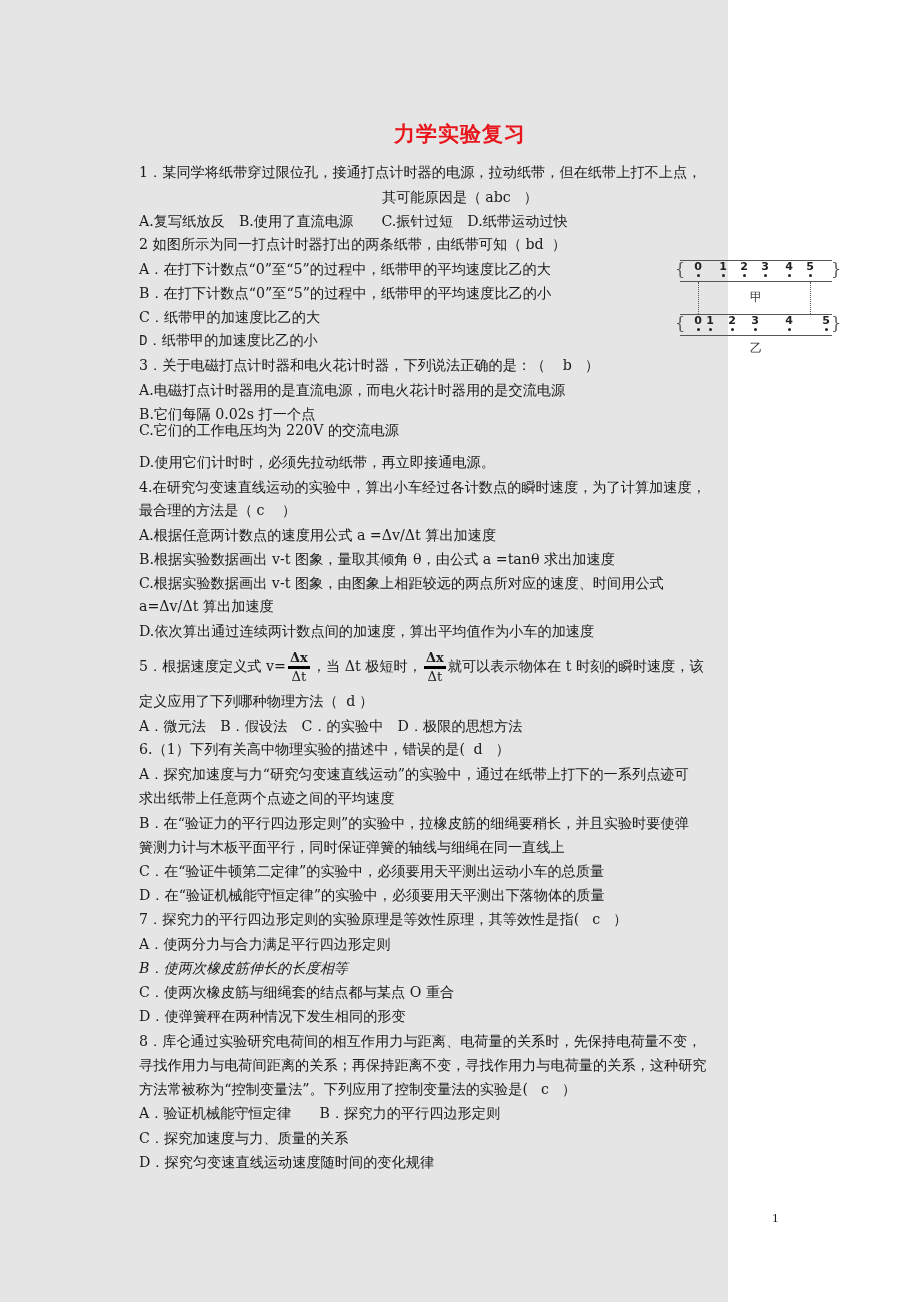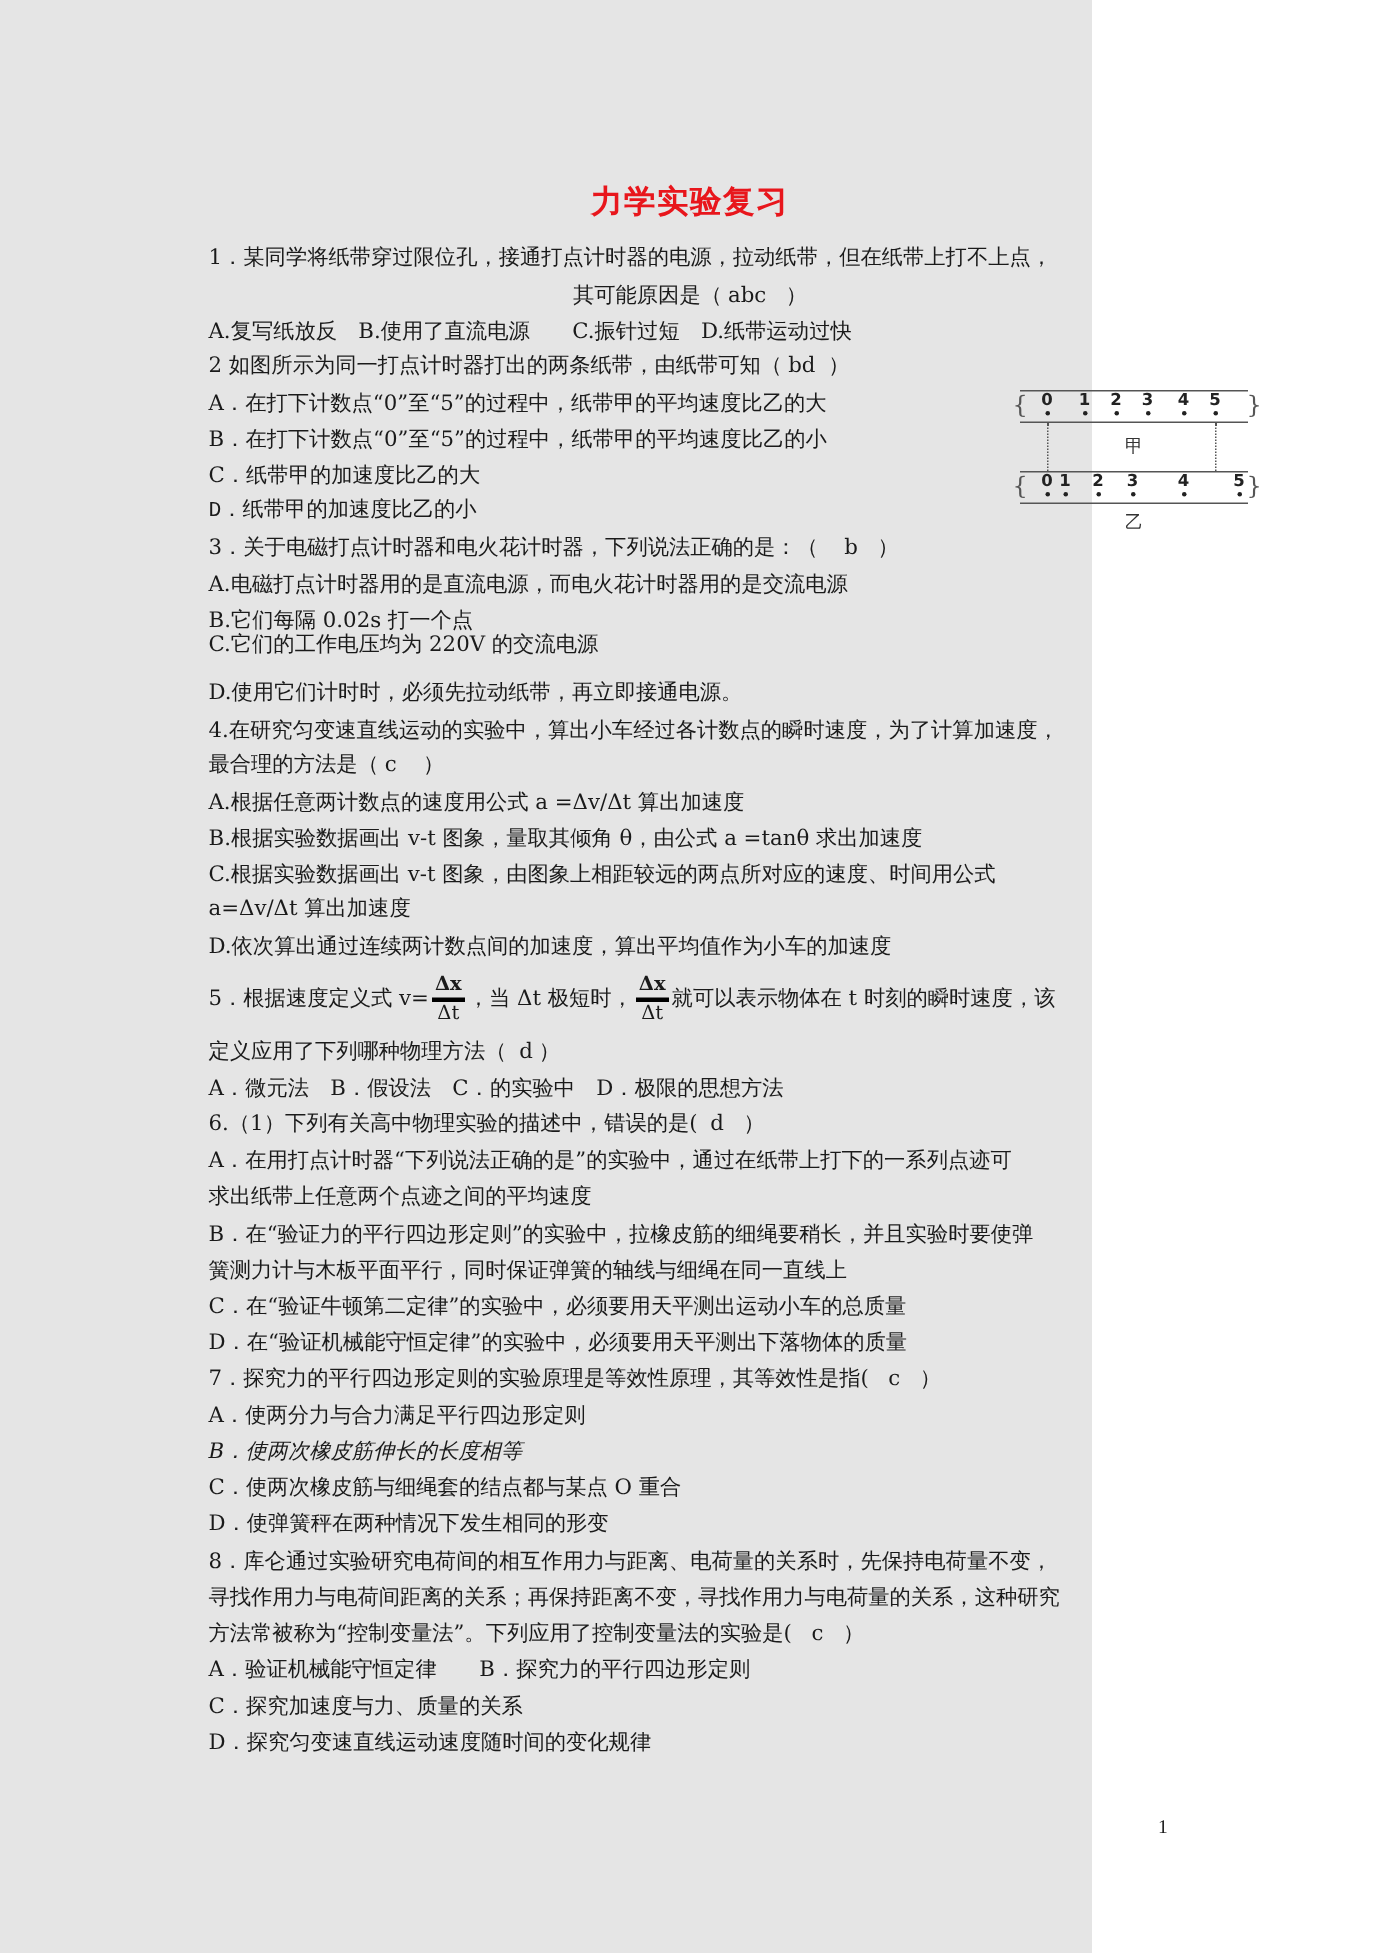--- a/index.html
+++ b/index.html
@@ -81,21 +81,21 @@
   <div class="line" style="top:549px;">B.根据实验数据画出 v-t 图象，量取其倾角 θ，由公式 a =tanθ 求出加速度</div>
   <div class="line" style="top:573px;">C.根据实验数据画出 v-t 图象，由图象上相距较远的两点所对应的速度、时间用公式</div>
   <div class="line" style="top:596px;">a=Δv/Δt 算出加速度</div>
   <div class="line" style="top:621px;">D.依次算出通过连续两计数点间的加速度，算出平均值作为小车的加速度</div>
 
   <div class="line" style="top:648px; line-height:36px;"><span>5．根据速度定义式 v=</span><span class="frac"><span class="num">Δx</span><span class="den">Δt</span></span><span>，当 Δt 极短时，</span><span class="frac"><span class="num">Δx</span><span class="den">Δt</span></span><span>就可以表示物体在 t 时刻的瞬时速度，该</span></div>
   <div class="line" style="top:691px;"><span>定义应用了下列哪种物理方法（</span>&nbsp;<span class="ans">d</span><span>）</span></div>
   <div class="line" style="top:716px;">A．微元法　B．假设法　C．的实验中　D．极限的思想方法</div>
 
   <div class="line" style="top:739px;"><span>6.（1）下列有关高中物理实验的描述中，错误的是(</span>&nbsp;<span class="ans">d</span>&nbsp;&nbsp;<span>）</span></div>
-  <div class="line" style="top:764px;">A．在用打点计时器“下列说法正确的是”的实验中，通过在纸带上打下的一系列点迹可</div>
+  <div class="line" style="top:764px;">A．探究加速度与力“研究匀变速直线运动”的实验中，通过在纸带上打下的一系列点迹可</div>
   <div class="line" style="top:788px;">求出纸带上任意两个点迹之间的平均速度</div>
   <div class="line" style="top:813px;">B．在“验证力的平行四边形定则”的实验中，拉橡皮筋的细绳要稍长，并且实验时要使弹</div>
   <div class="line" style="top:837px;">簧测力计与木板平面平行，同时保证弹簧的轴线与细绳在同一直线上</div>
   <div class="line" style="top:861px;">C．在“验证牛顿第二定律”的实验中，必须要用天平测出运动小车的总质量</div>
   <div class="line" style="top:885px;">D．在“验证机械能守恒定律”的实验中，必须要用天平测出下落物体的质量</div>
 
   <div class="line" style="top:909px;"><span>7．探究力的平行四边形定则的实验原理是等效性原理，其等效性是指(</span>&nbsp;&nbsp;<span class="ans">c</span>&nbsp;&nbsp;<span>）</span></div>
   <div class="line" style="top:934px;">A．使两分力与合力满足平行四边形定则</div>
   <div class="line" style="top:958px;font-style:italic;">B．使两次橡皮筋伸长的长度相等</div>
   <div class="line" style="top:982px;">C．使两次橡皮筋与细绳套的结点都与某点 O 重合</div>

